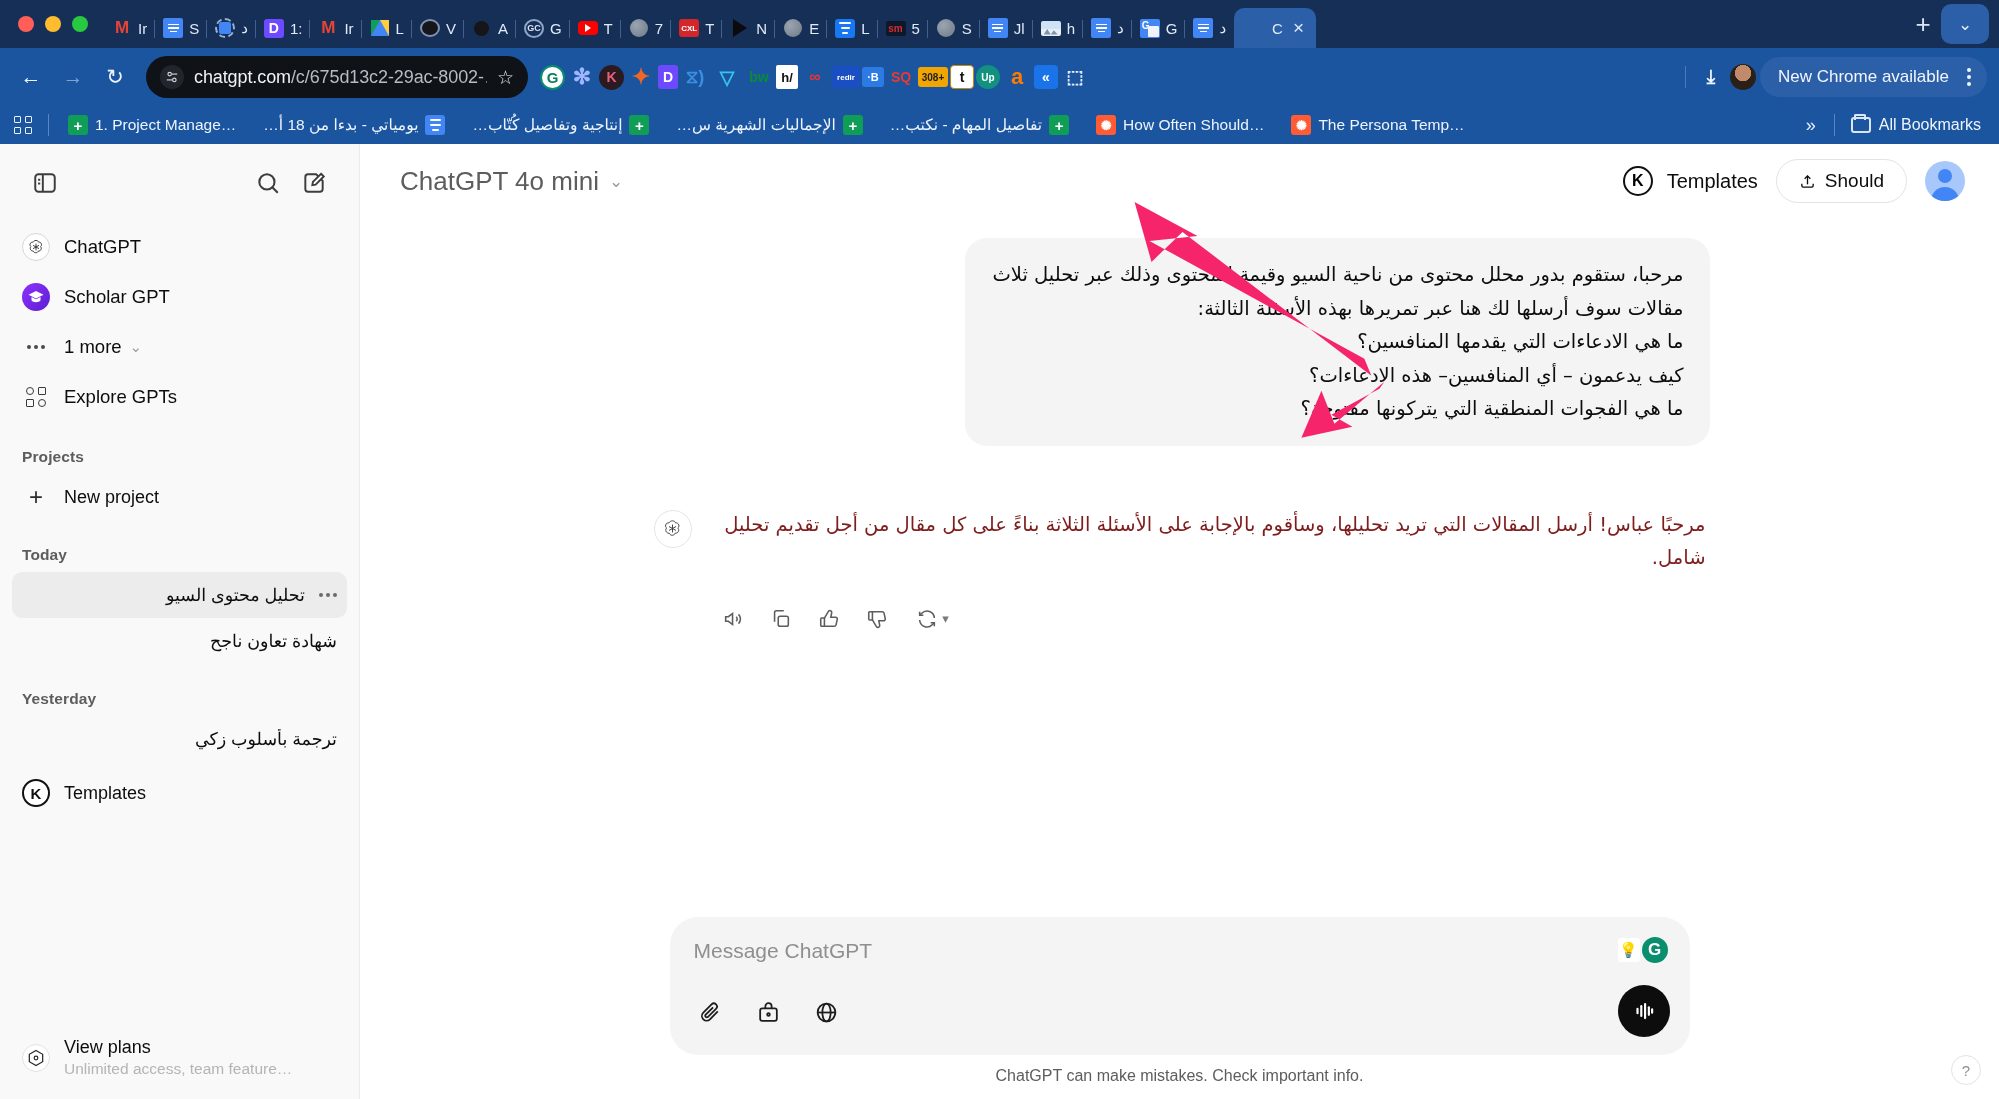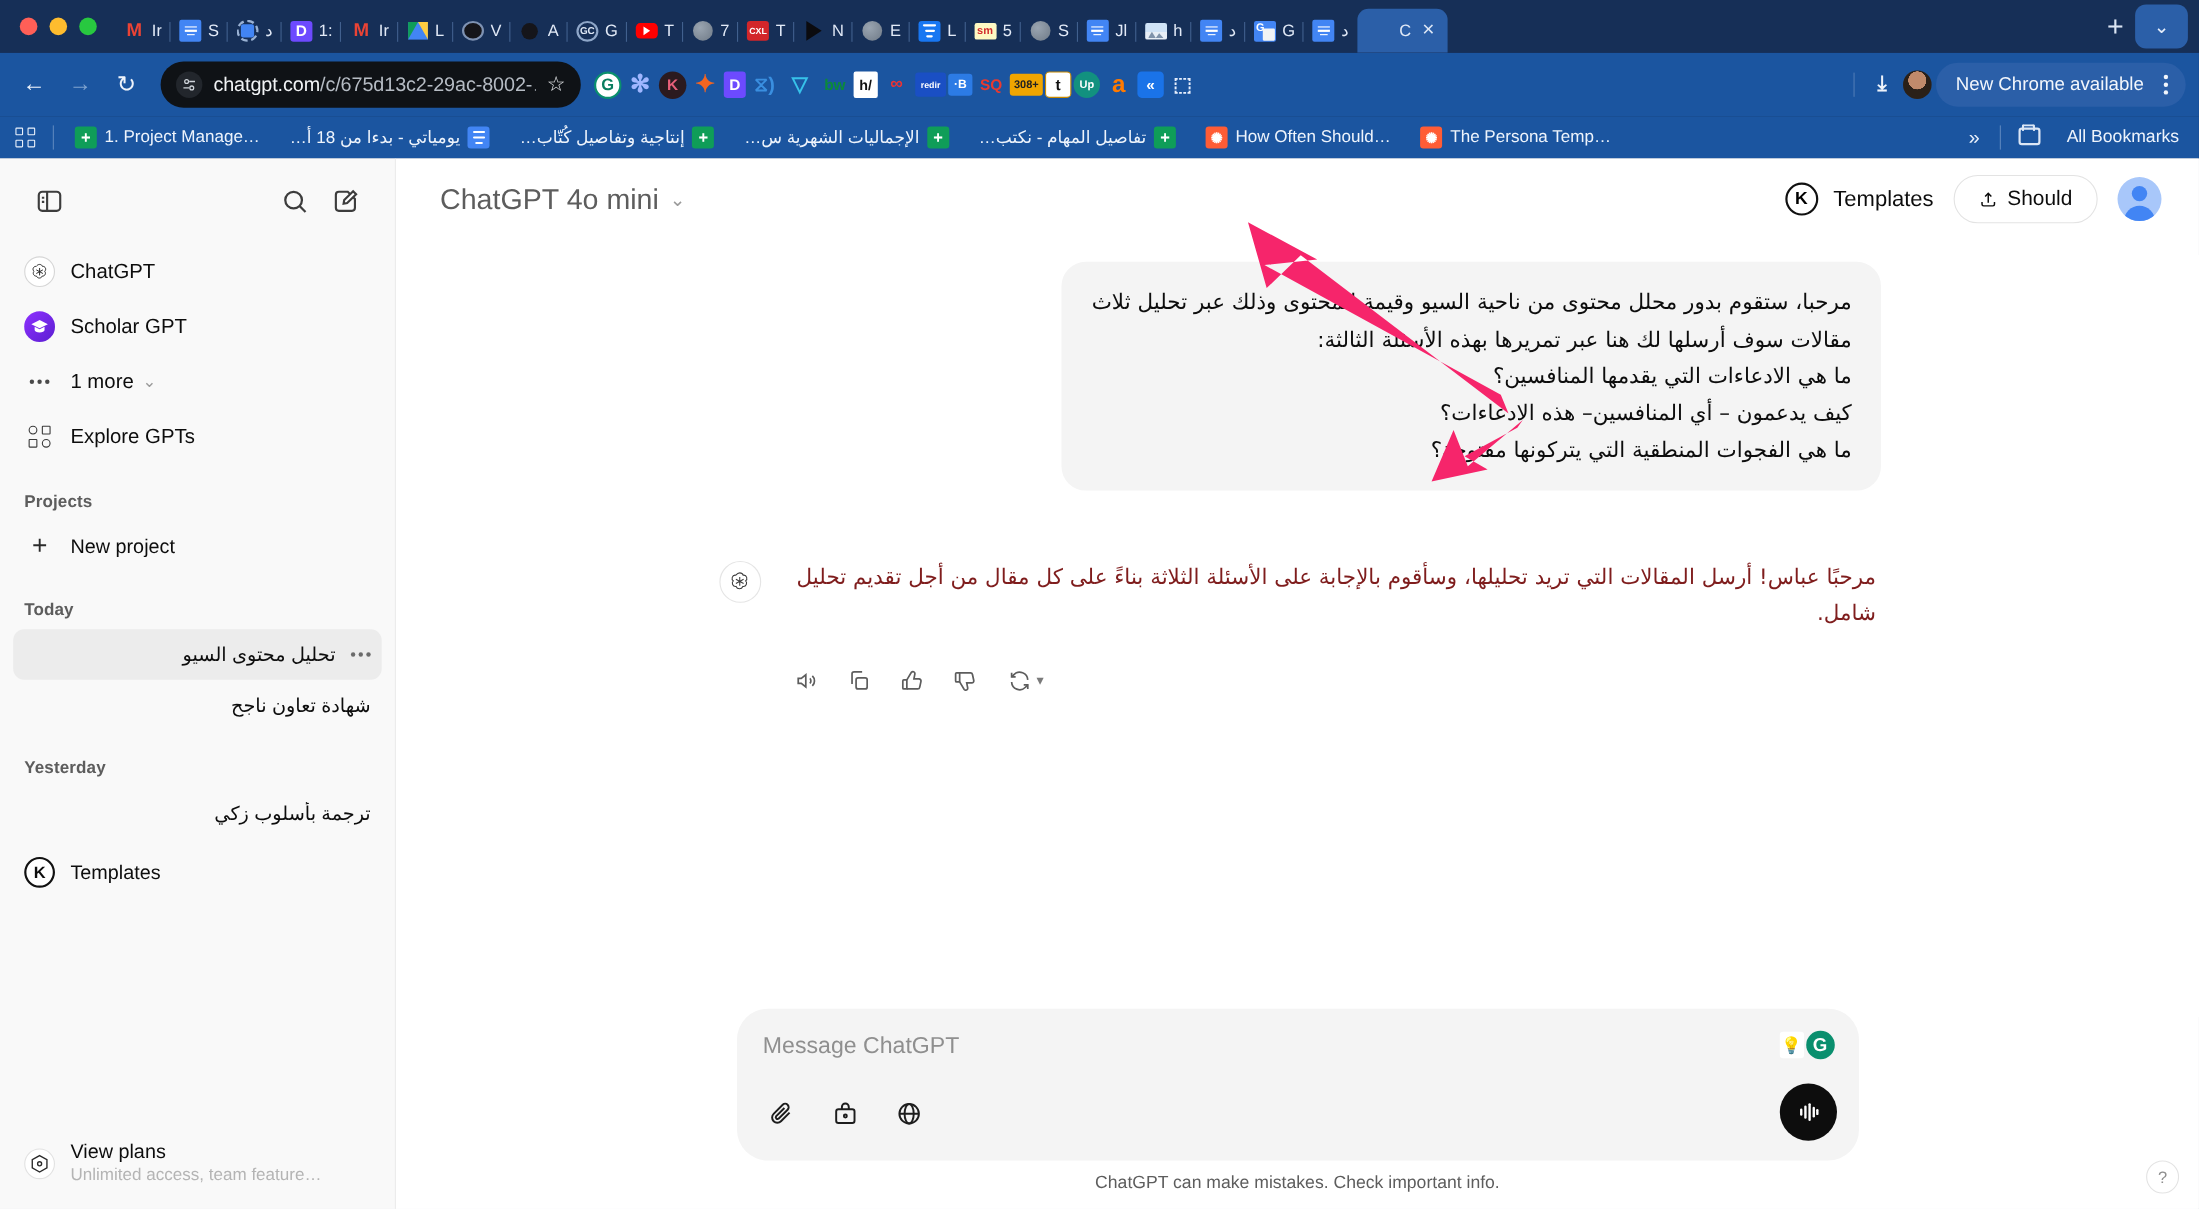--- a/index.html
+++ b/index.html
@@ -98,21 +98,21 @@
   .fi-play { width: 0; height: 0; border-left: 14px solid #0b0b0f;
              border-top: 9px solid transparent; border-bottom: 9px solid transparent; }
   .fi-blue { background: #1877f2; width: 19px; height: 19px; border-radius: 3px;
              display: flex; flex-direction: column; align-items: center;
              justify-content: center; }
   .fi-blue i { display: block; background: #fff; height: 2px; margin: 1.4px 0;
                border-radius: 1px; }
   .fi-blue i:nth-child(1) { width: 12px; }
   .fi-blue i:nth-child(2) { width: 9px; }
   .fi-blue i:nth-child(3) { width: 6px; }
-  .fi-sm { background: #fef9c3; color: #d32f2f; font-size: 10px; font-weight: 800;
+  .fi-sm { background: #0f172a; color: #d32f2f; font-size: 10px; font-weight: 800;
            width: 20px; height: 15px; display: flex; align-items: center;
            justify-content: center; border-radius: 2px; }
   .fi-img { width: 20px; height: 15px;
             background: linear-gradient(#cfe3f7 0 55%, #e7eef6 55% 100%);
             border-radius: 2px; position: relative; overflow: hidden; }
   .fi-img::after { content: ""; position: absolute; left: 3px; bottom: 1px;
                    width: 14px; height: 7px; background: #7f93ab;
                    clip-path: polygon(0 100%, 25% 20%, 50% 100%, 72% 40%, 100% 100%); }
   .fi-gtr { background: #4285f4; color: #fff; font-size: 10px; font-weight: 700;
             width: 19px; height: 19px; border-radius: 2px; position: relative;
@@ -235,21 +235,21 @@
   .bi-docs { background: #4285f4; color: #fff; display: flex; flex-direction: column;
              align-items: center; justify-content: center; }
   .bi-docs i { display: block; height: 2px; background: #fff; margin: 1.3px 0; border-radius: 1px; }
   .bi-docs i:nth-child(1) { width: 11px; }
   .bi-docs i:nth-child(2) { width: 11px; }
   .bi-docs i:nth-child(3) { width: 7px; }
   .bi-hub { background: #ff5c35; color: #fff; border-radius: 3px; font-size: 14px; }
   .bm-rtl { direction: rtl; }
   .bm-more { margin-left: auto; display: flex; align-items: center; gap: 0; }
   .chevs { padding: 0 10px; font-size: 18px; color: #eaf1fb; }
-  .allbm { display: flex; align-items: flex-start; gap: 24px; font-size: 16px;
+  .allbm { display: flex; align-items: center; gap: 8px; font-size: 16px;
            padding: 0 8px; color: #eef4fc; }
   .folder-ico { width: 20px; height: 16px; border: 2px solid #dbe6f5; border-radius: 3px;
                 position: relative; }
   .folder-ico::before { content: ""; position: absolute; top: -5px; left: 1px;
                         width: 8px; height: 4px; border: 2px solid #dbe6f5;
                         border-bottom: none; border-radius: 2px 2px 0 0; }
 
   
   .page { flex: 1; display: flex; background: #ffffff; position: relative; overflow: hidden; }
 

